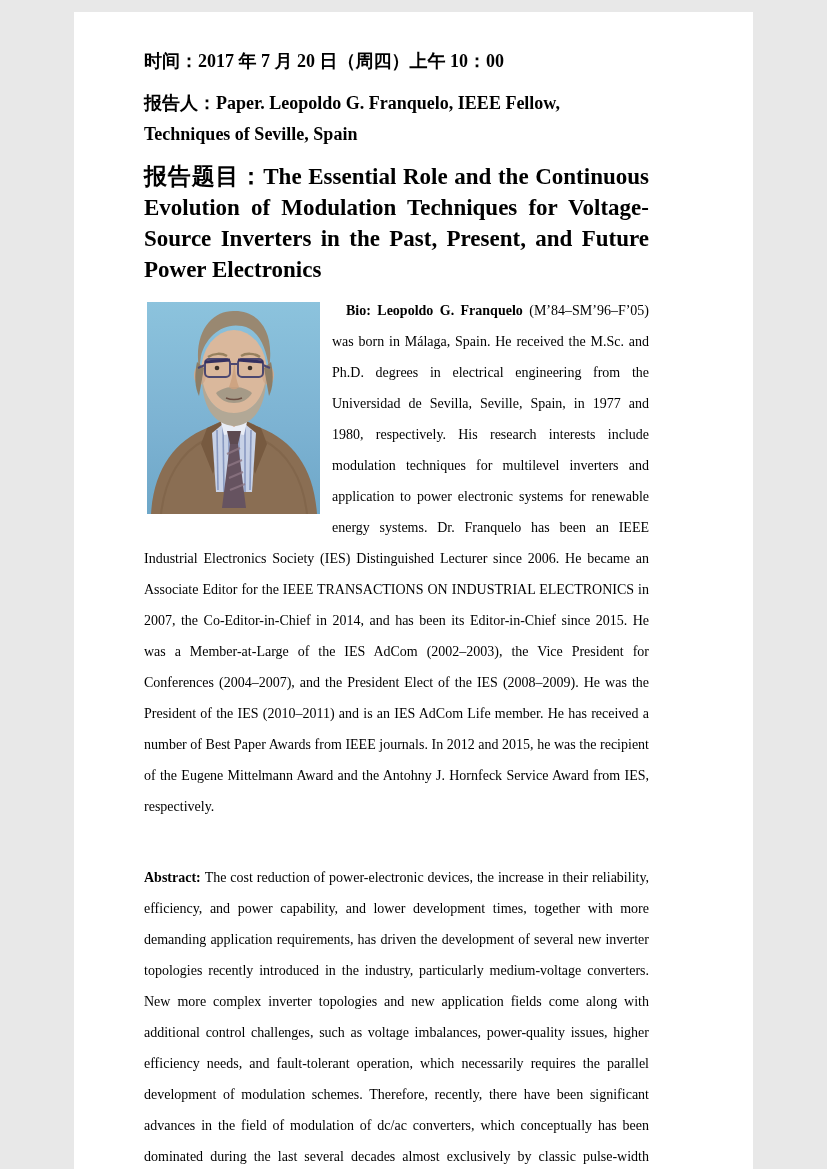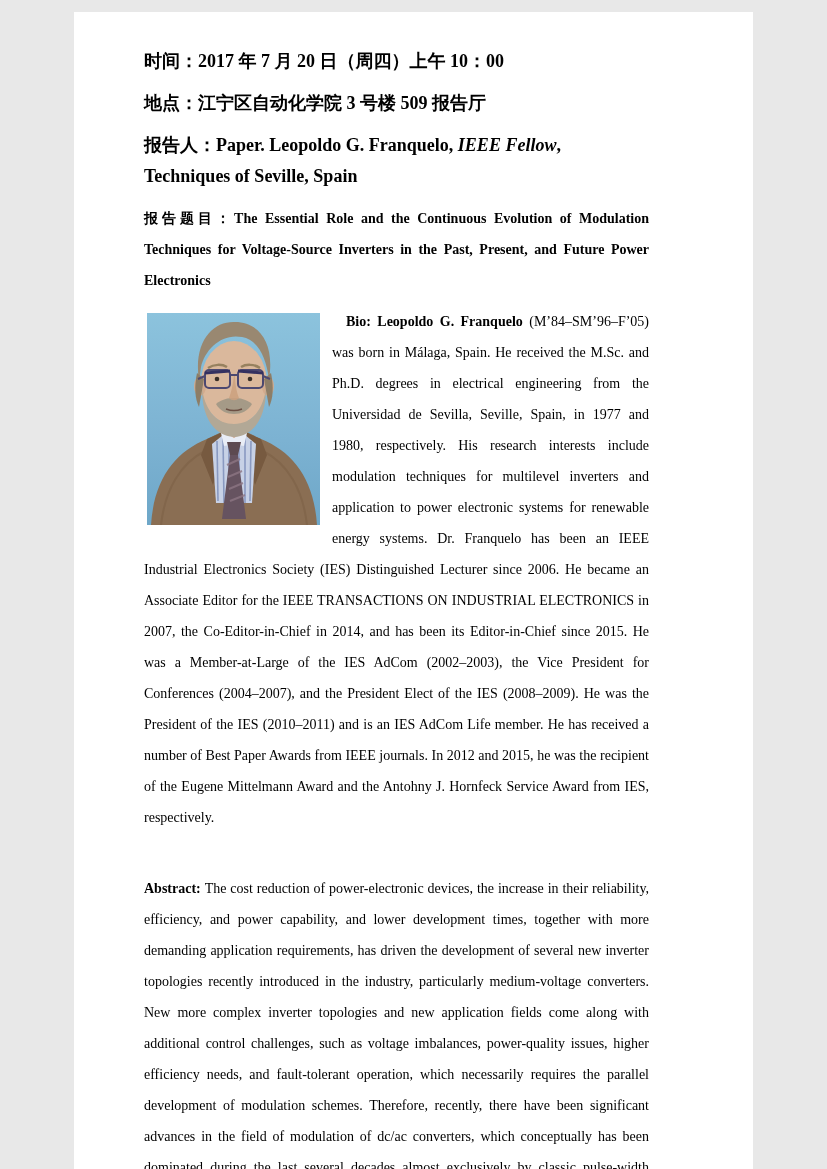--- a/index.html
+++ b/index.html
@@ -5,41 +5,40 @@
   html,body{margin:0;padding:0;background:#e8e8e8;}
   .page{
     width:679px;height:1169px;box-sizing:border-box;
     margin:12px auto;background:#ffffff;color:#000;
     padding:34px 104px 0 70px;
     font-family:"Liberation Serif",serif;
     overflow:hidden;
   }
   .hdr{margin:0 0 11px 0;font-size:18px;line-height:31px;font-weight:bold;}
   .cjk{font-family:"Liberation Sans",sans-serif;font-weight:bold;}
-  .it{font-style:italic;}
+  .it{}
   .b{font-weight:bold;}
-  .title-p{margin:0 0 10px 0;font-size:14px;line-height:31px;font-weight:bold;text-align:justify;}
+  .title-p{margin:0 0 10px 0;font-size:23px;line-height:31px;font-weight:bold;text-align:justify;}
   .body{font-size:14px;line-height:31px;text-align:justify;margin:0;}
   .bio-section{margin-top:6px;}
   .bio-p{text-indent:14px;}
   .photo{
     float:left;width:173px;height:212px;
     margin:7px 12px 2px 3px;display:block;
   }
   .abstract-p{clear:both;margin-top:40px;}
   .followup-p{margin-top:0;}
 </style>
 </head>
 <body>
 
 <div class="page">
 
   <p class="hdr"><span class="cjk">时间：</span><span>2017 年 7 月 20 日（周四）上午 10：00</span></p>
 
-  <p class="hdr"><span class="cjk">地点：</span><span>江宁区自动化学院 3 号楼 509 报告厅</span></p>
 
   <p class="hdr"><span class="cjk">报告人：</span><span>Paper. Leopoldo G. Franquelo, </span><span class="it">IEEE Fellow</span><span>, Techniques of Seville, Spain</span></p>
 
   <p class="title-p"><span class="cjk">报告题目：</span><span>The Essential Role and the Continuous Evolution of Modulation Techniques for Voltage-Source Inverters in the Past, Present, and Future Power Electronics</span></p>
 
   <div class="bio-section">
     <svg class="photo" viewBox="0 0 173 212" xmlns="http://www.w3.org/2000/svg" aria-hidden="true">
       <defs>
         <linearGradient id="bgGrad" x1="0" y1="0" x2="0" y2="1">
           <stop offset="0" stop-color="#8cc3dd"></stop>

